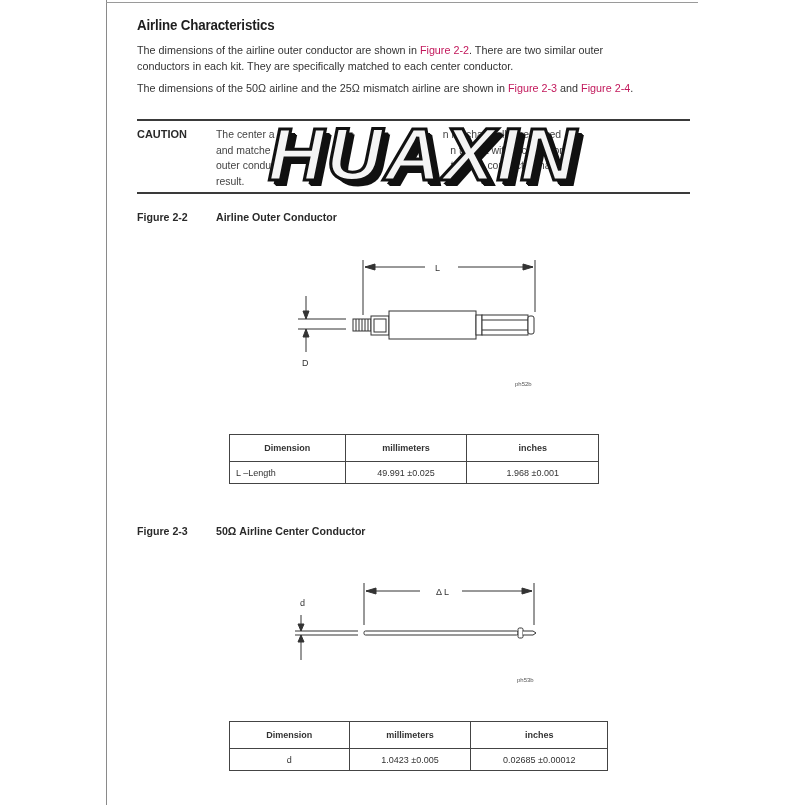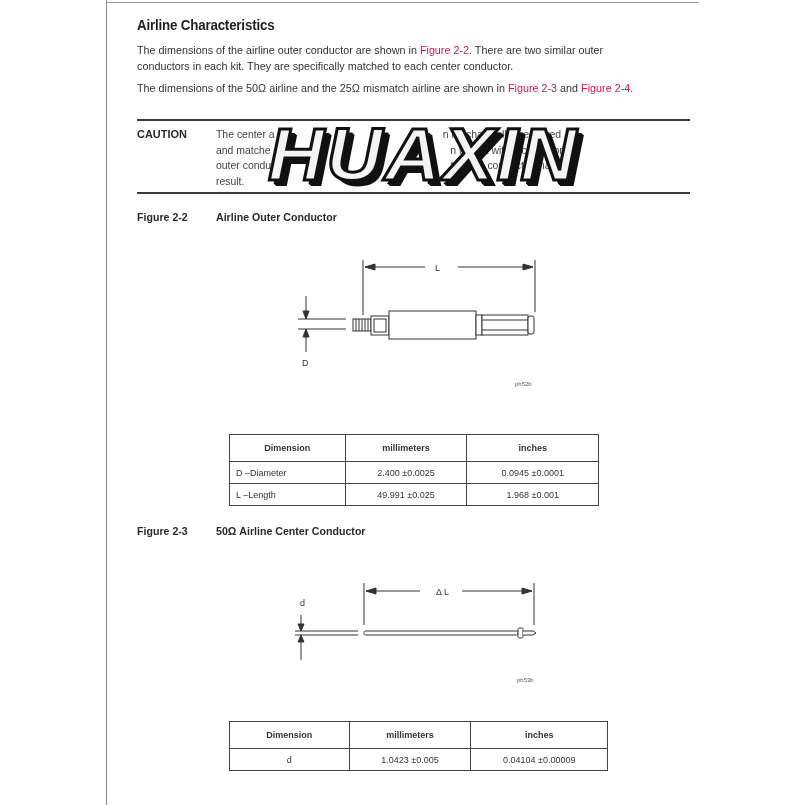--- a/index.html
+++ b/index.html
@@ -98,25 +98,20 @@
       <col style="width:122px">
       <col style="width:132px">
     </colgroup>
   <tbody>
       <tr>
     <th>Dimension</th>
     <th>millimeters</th>
     <th>inches</th>
   </tr>
   <tr>
-    <td class="left">D –Diameter</td>
-    <td>2.400 ±0.0025</td>
-    <td>0.0945 ±0.0001</td>
-  </tr>
-  <tr>
     <td class="left">L –Length</td>
     <td>49.991 ±0.025</td>
     <td>1.968 ±0.001</td>
   </tr>
 </tbody>
   </table>
 
 <div class="abs fig-label" style="top:524px;">Figure 2-3</div>
 <div class="abs fig-title" style="top:524px;">50Ω Airline Center Conductor</div>
 
@@ -154,16 +149,16 @@
     </colgroup>
   <tbody>
       <tr>
     <th>Dimension</th>
     <th>millimeters</th>
     <th>inches</th>
   </tr>
   <tr>
     <td>d</td>
     <td>1.0423 ±0.005</td>
-    <td>0.04104 ±0.00009</td>
+    <td>0.02685 ±0.00012</td>
   </tr>
 </tbody>
   </table>
 
 </body></html>

